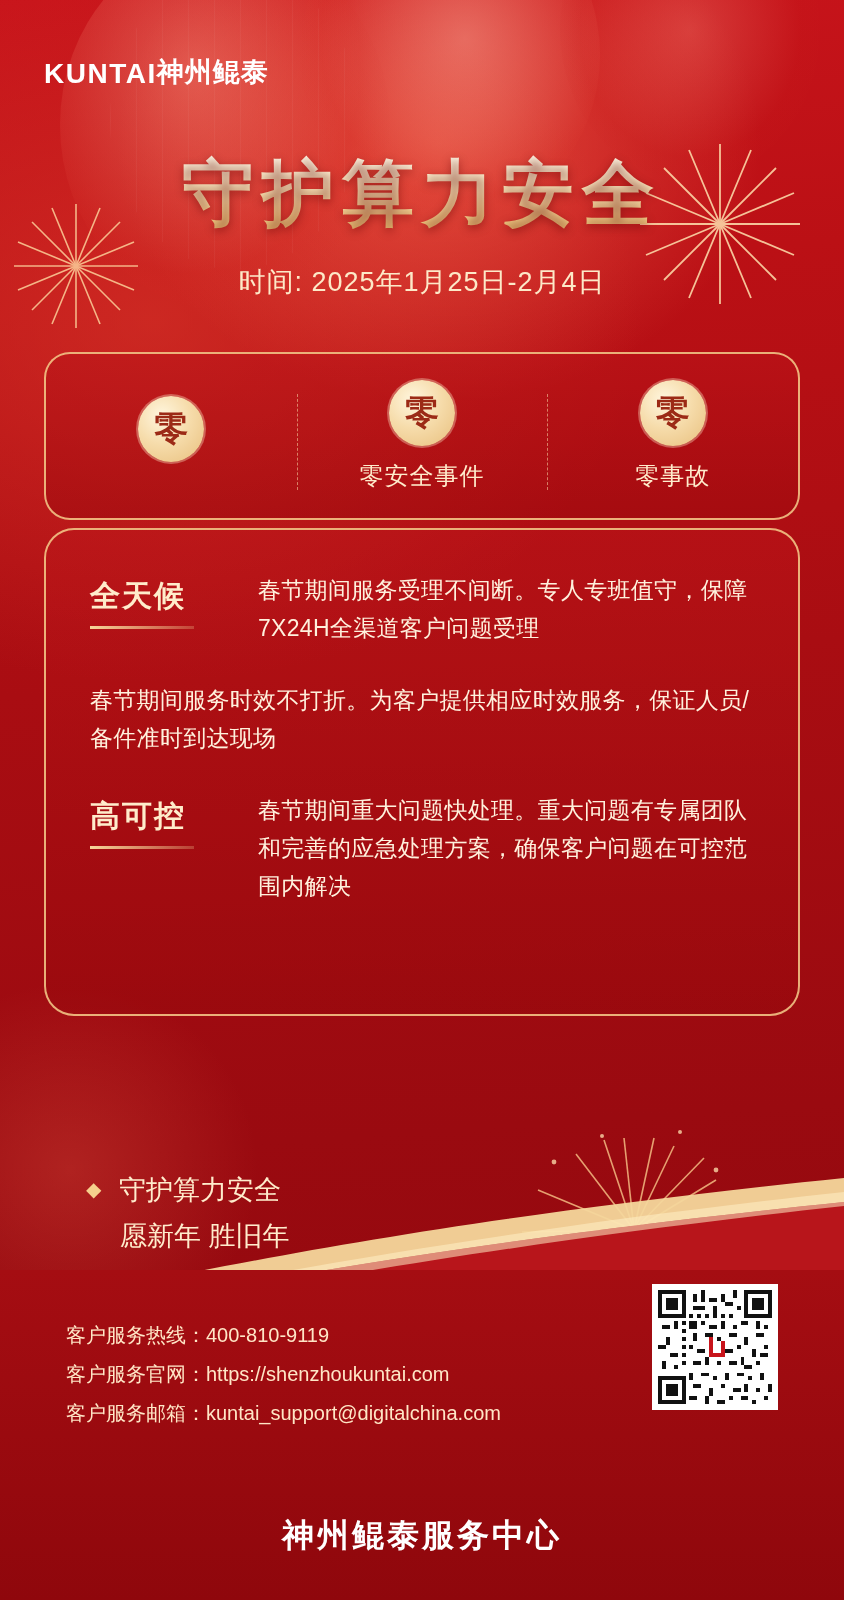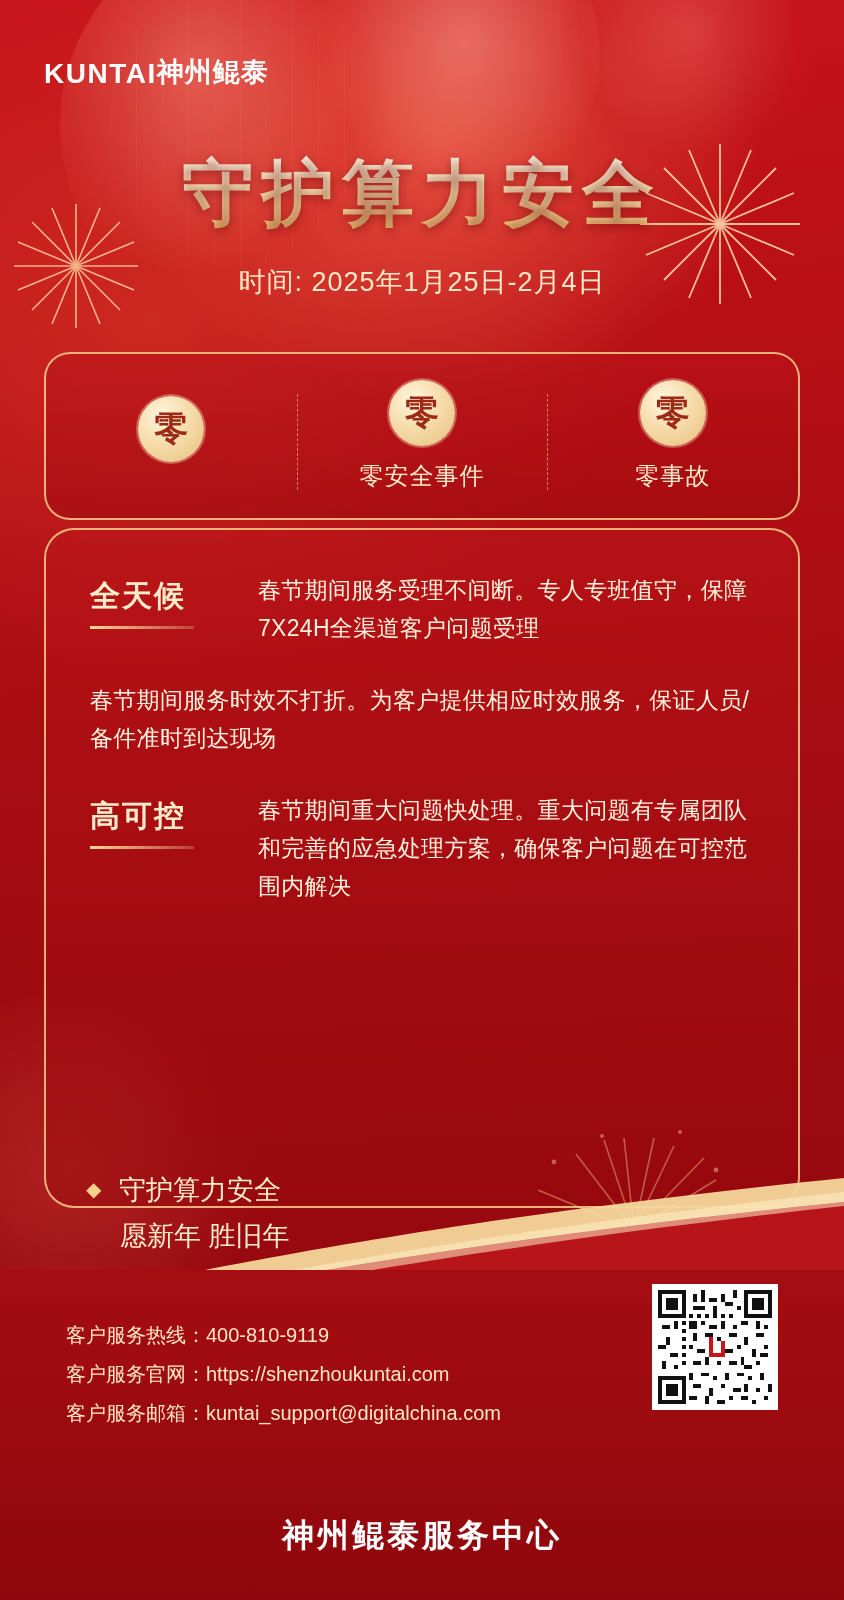--- a/index.html
+++ b/index.html
@@ -174,21 +174,21 @@
   .zero-label {
     color: #ffeccc;
     font-size: 24px;
     letter-spacing: 1px;
   }
 
   
   .features-card {
     position: absolute;
     left: 44px; top: 528px;
-    width: 756px; height: 680px;
+    width: 756px; height: 488px;
     border: 2px solid rgba(246,206,140,0.85);
     border-radius: 30px;
     background: linear-gradient(180deg, rgba(190,22,26,0.45), rgba(150,8,12,0.45));
     padding: 42px 44px 28px 44px;
   }
   .feature {
     display: flex;
     align-items: flex-start;
     margin-bottom: 34px;
   }

